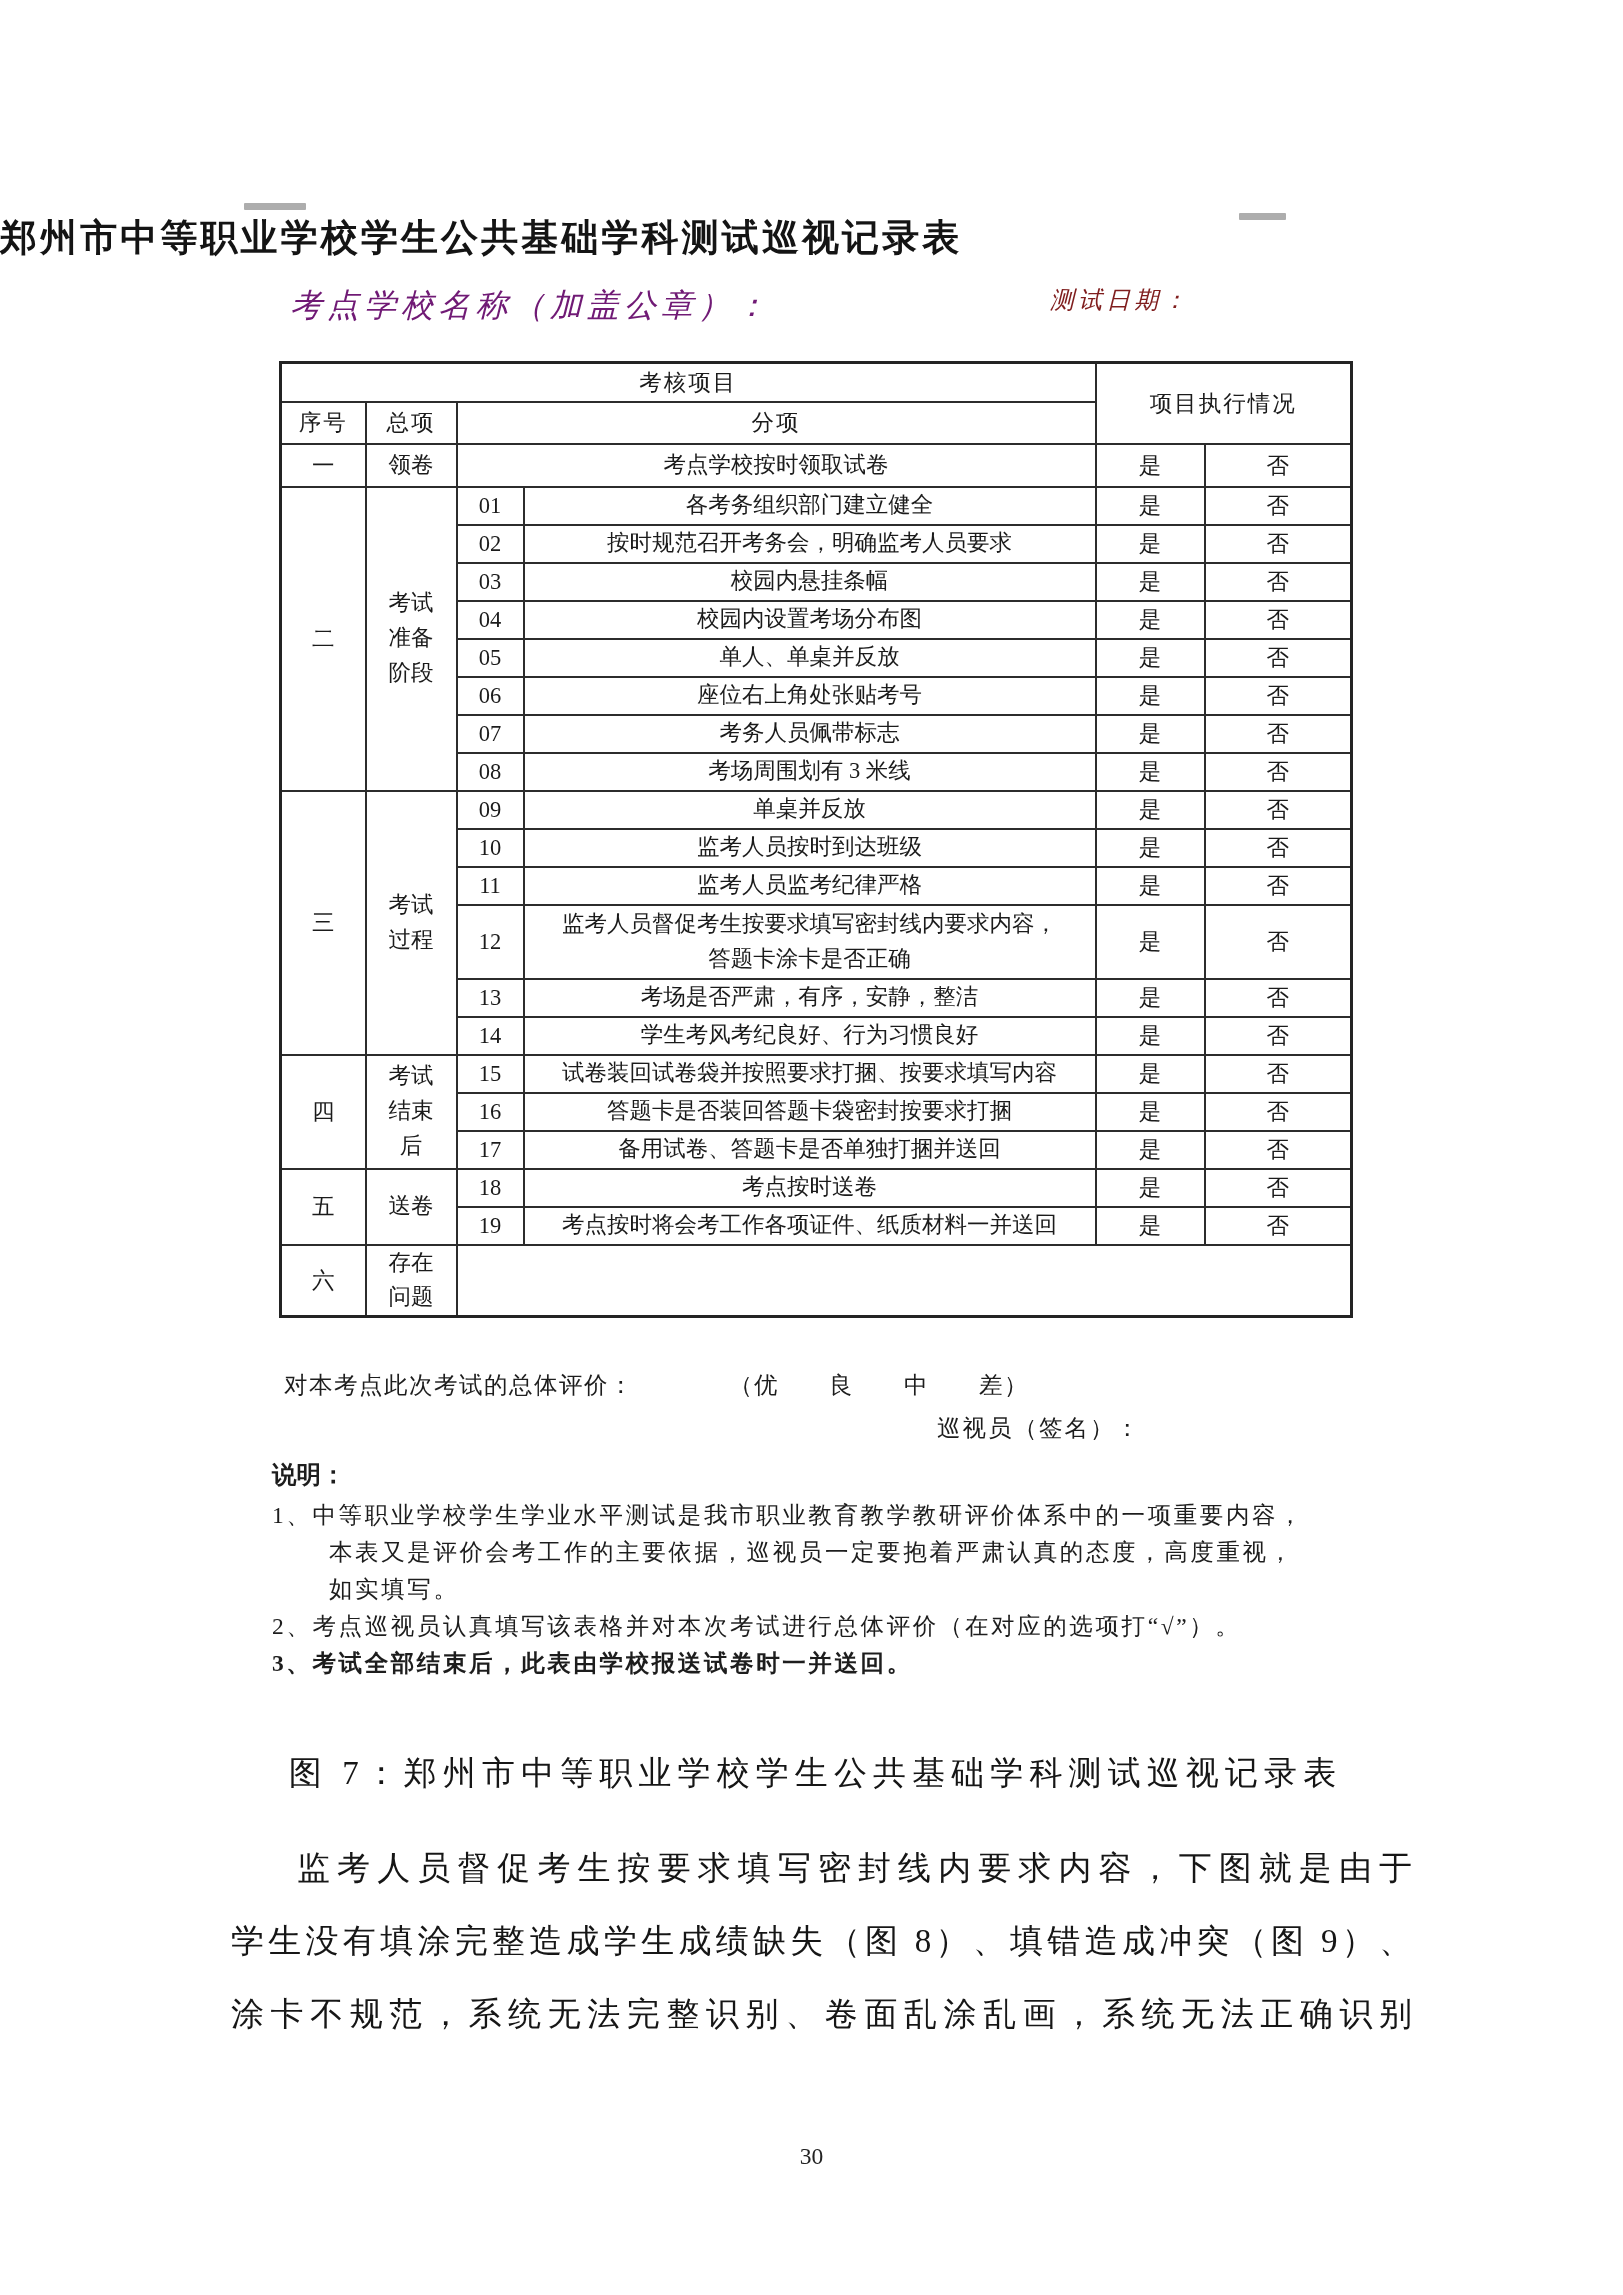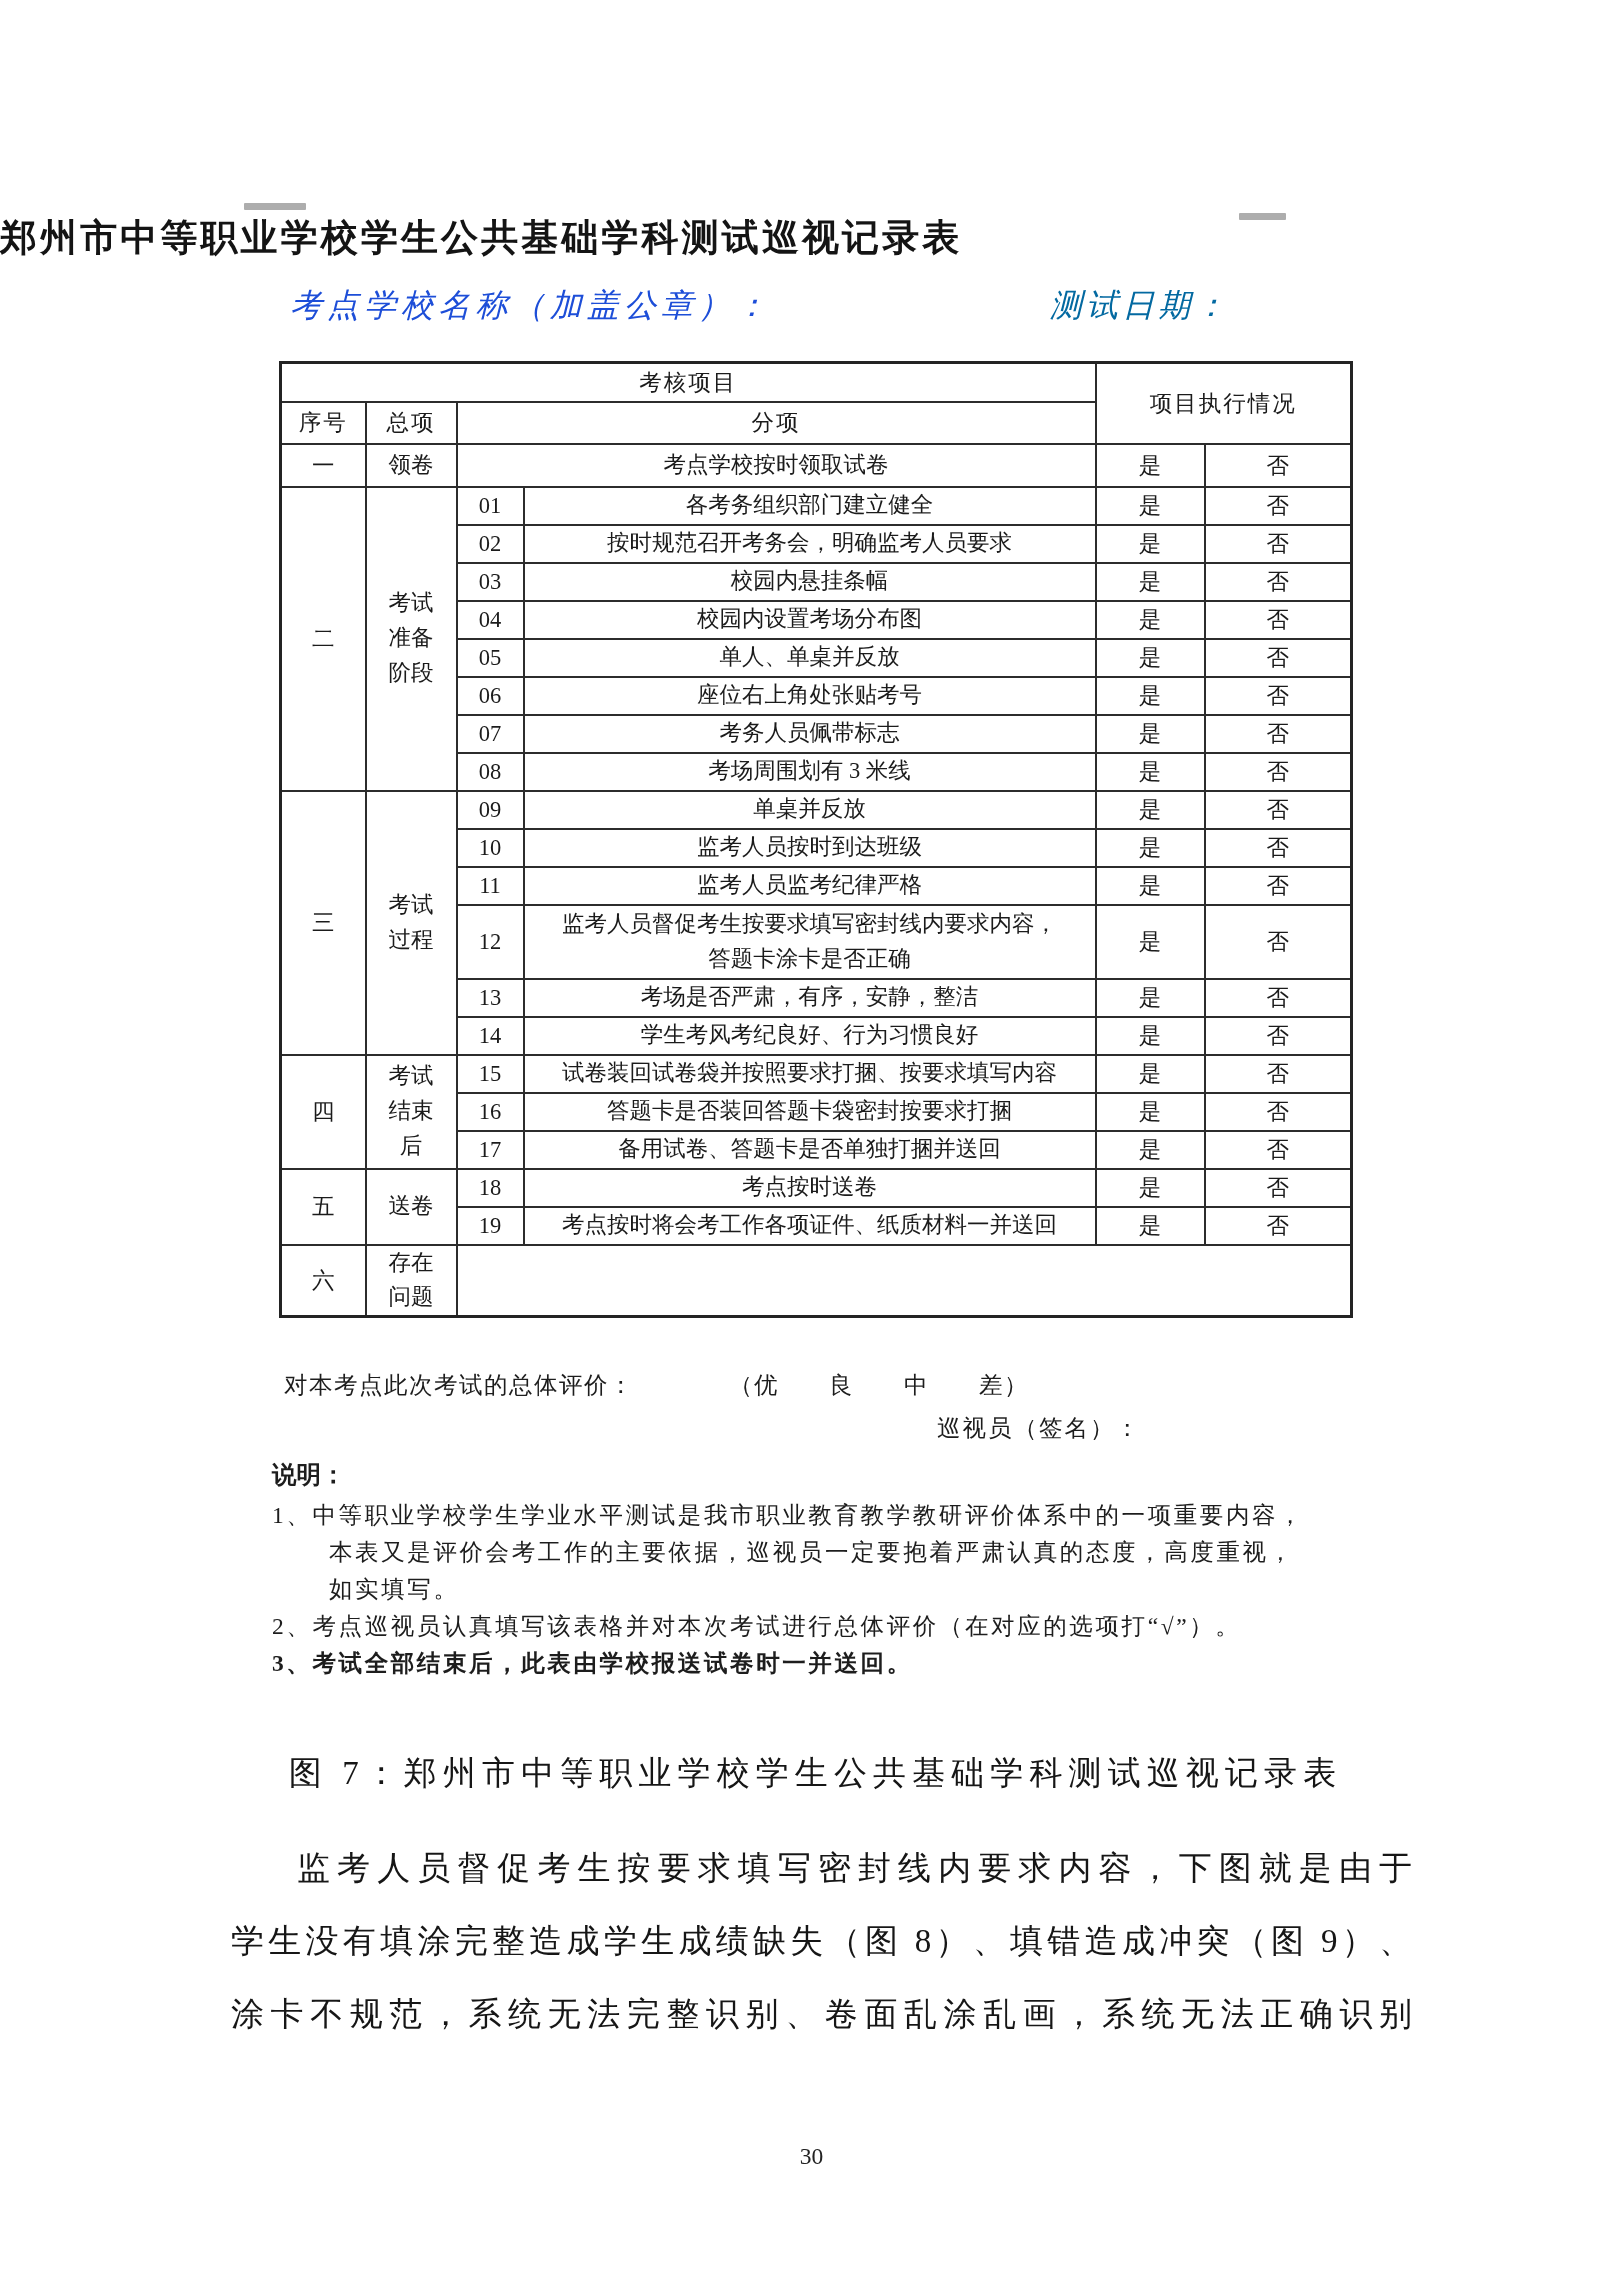--- a/index.html
+++ b/index.html
@@ -20,25 +20,25 @@
 
   .doc-title{
     position:absolute;left:0;right:61px;top:213px;
     text-align:left;
     font-family:"Liberation Sans", sans-serif;
     font-weight:bold;font-size:37px;letter-spacing:3.1px;
     color:#141414;
   }
   .subtitle-school{
     position:absolute;left:290px;top:284px;
-    font-style:italic;font-size:32px;letter-spacing:5.1px;color:#1d4ed8;
+    font-style:italic;font-size:32px;letter-spacing:5.1px;color:#701a75;
   }
   .subtitle-date{
     position:absolute;left:1050px;top:284px;
-    font-style:italic;font-size:32px;letter-spacing:4.1px;color:#0369a1;
+    font-style:italic;font-size:24px;letter-spacing:4.1px;color:#7f1d1d;
   }
 
   
   table.rec{
     position:absolute;left:279px;top:361px;
     border-collapse:collapse;table-layout:fixed;
     width:1071px;
   }
   table.rec td{
     border:2px solid #2c2c2c;

